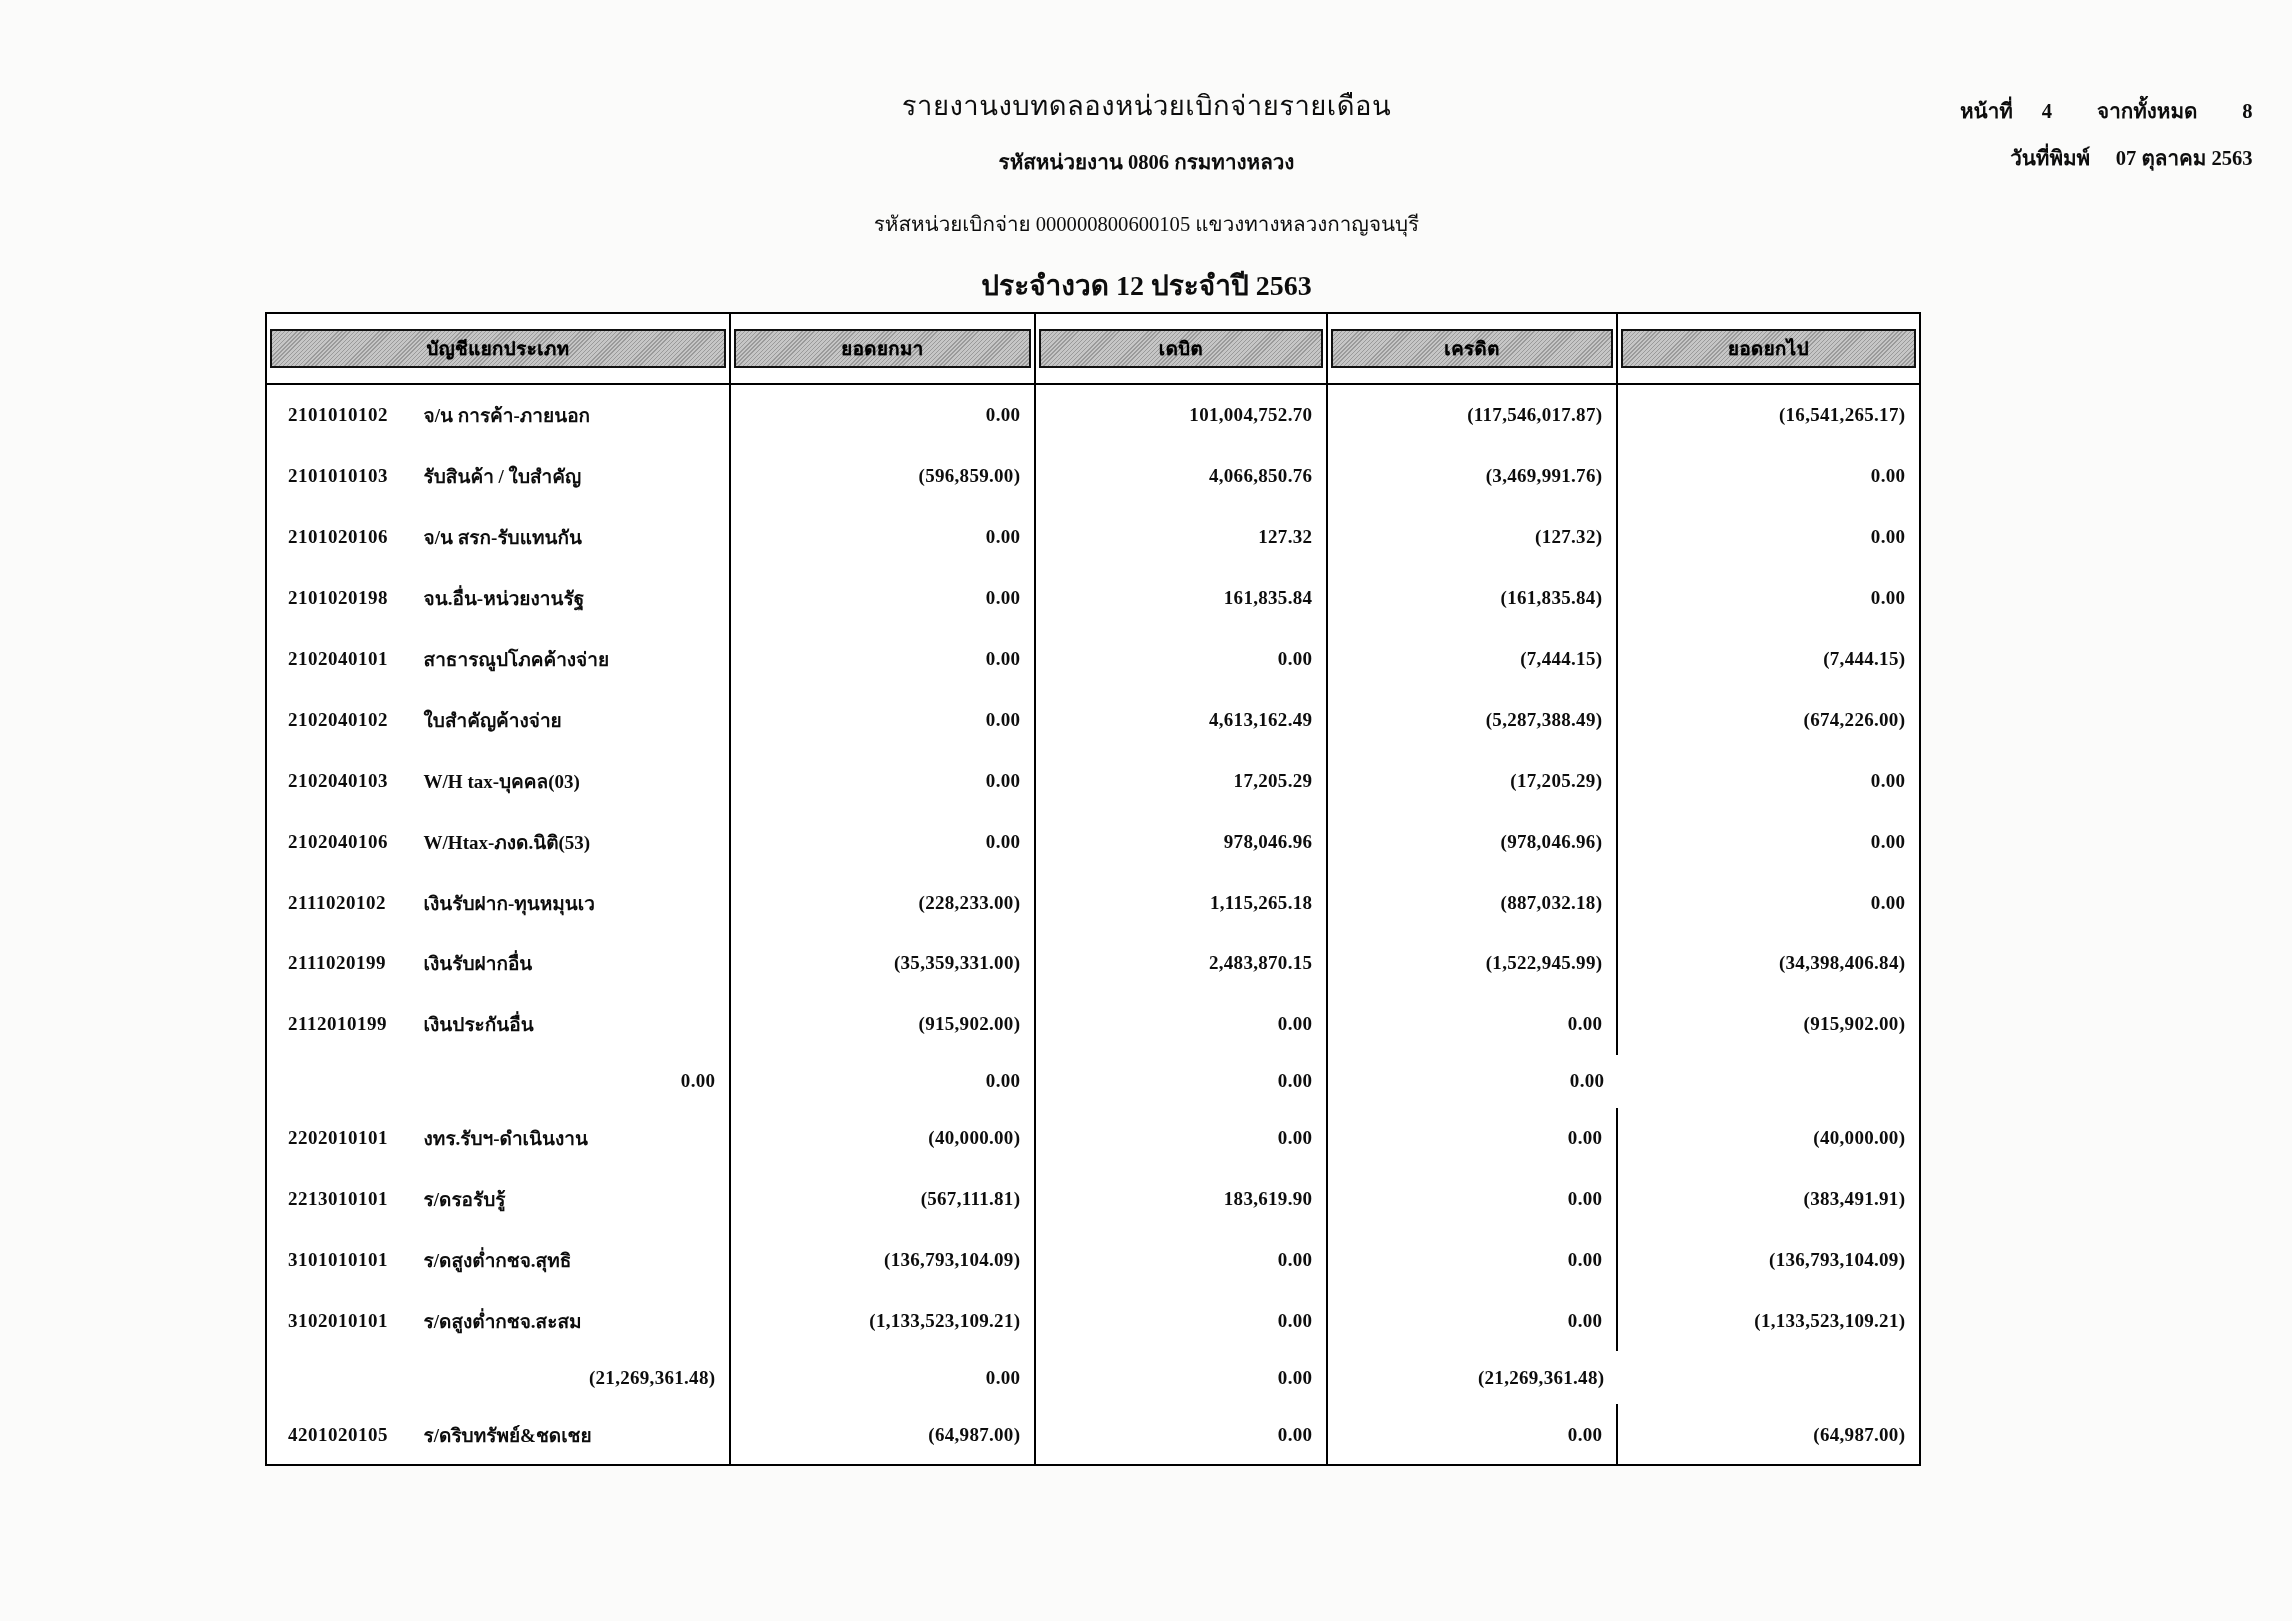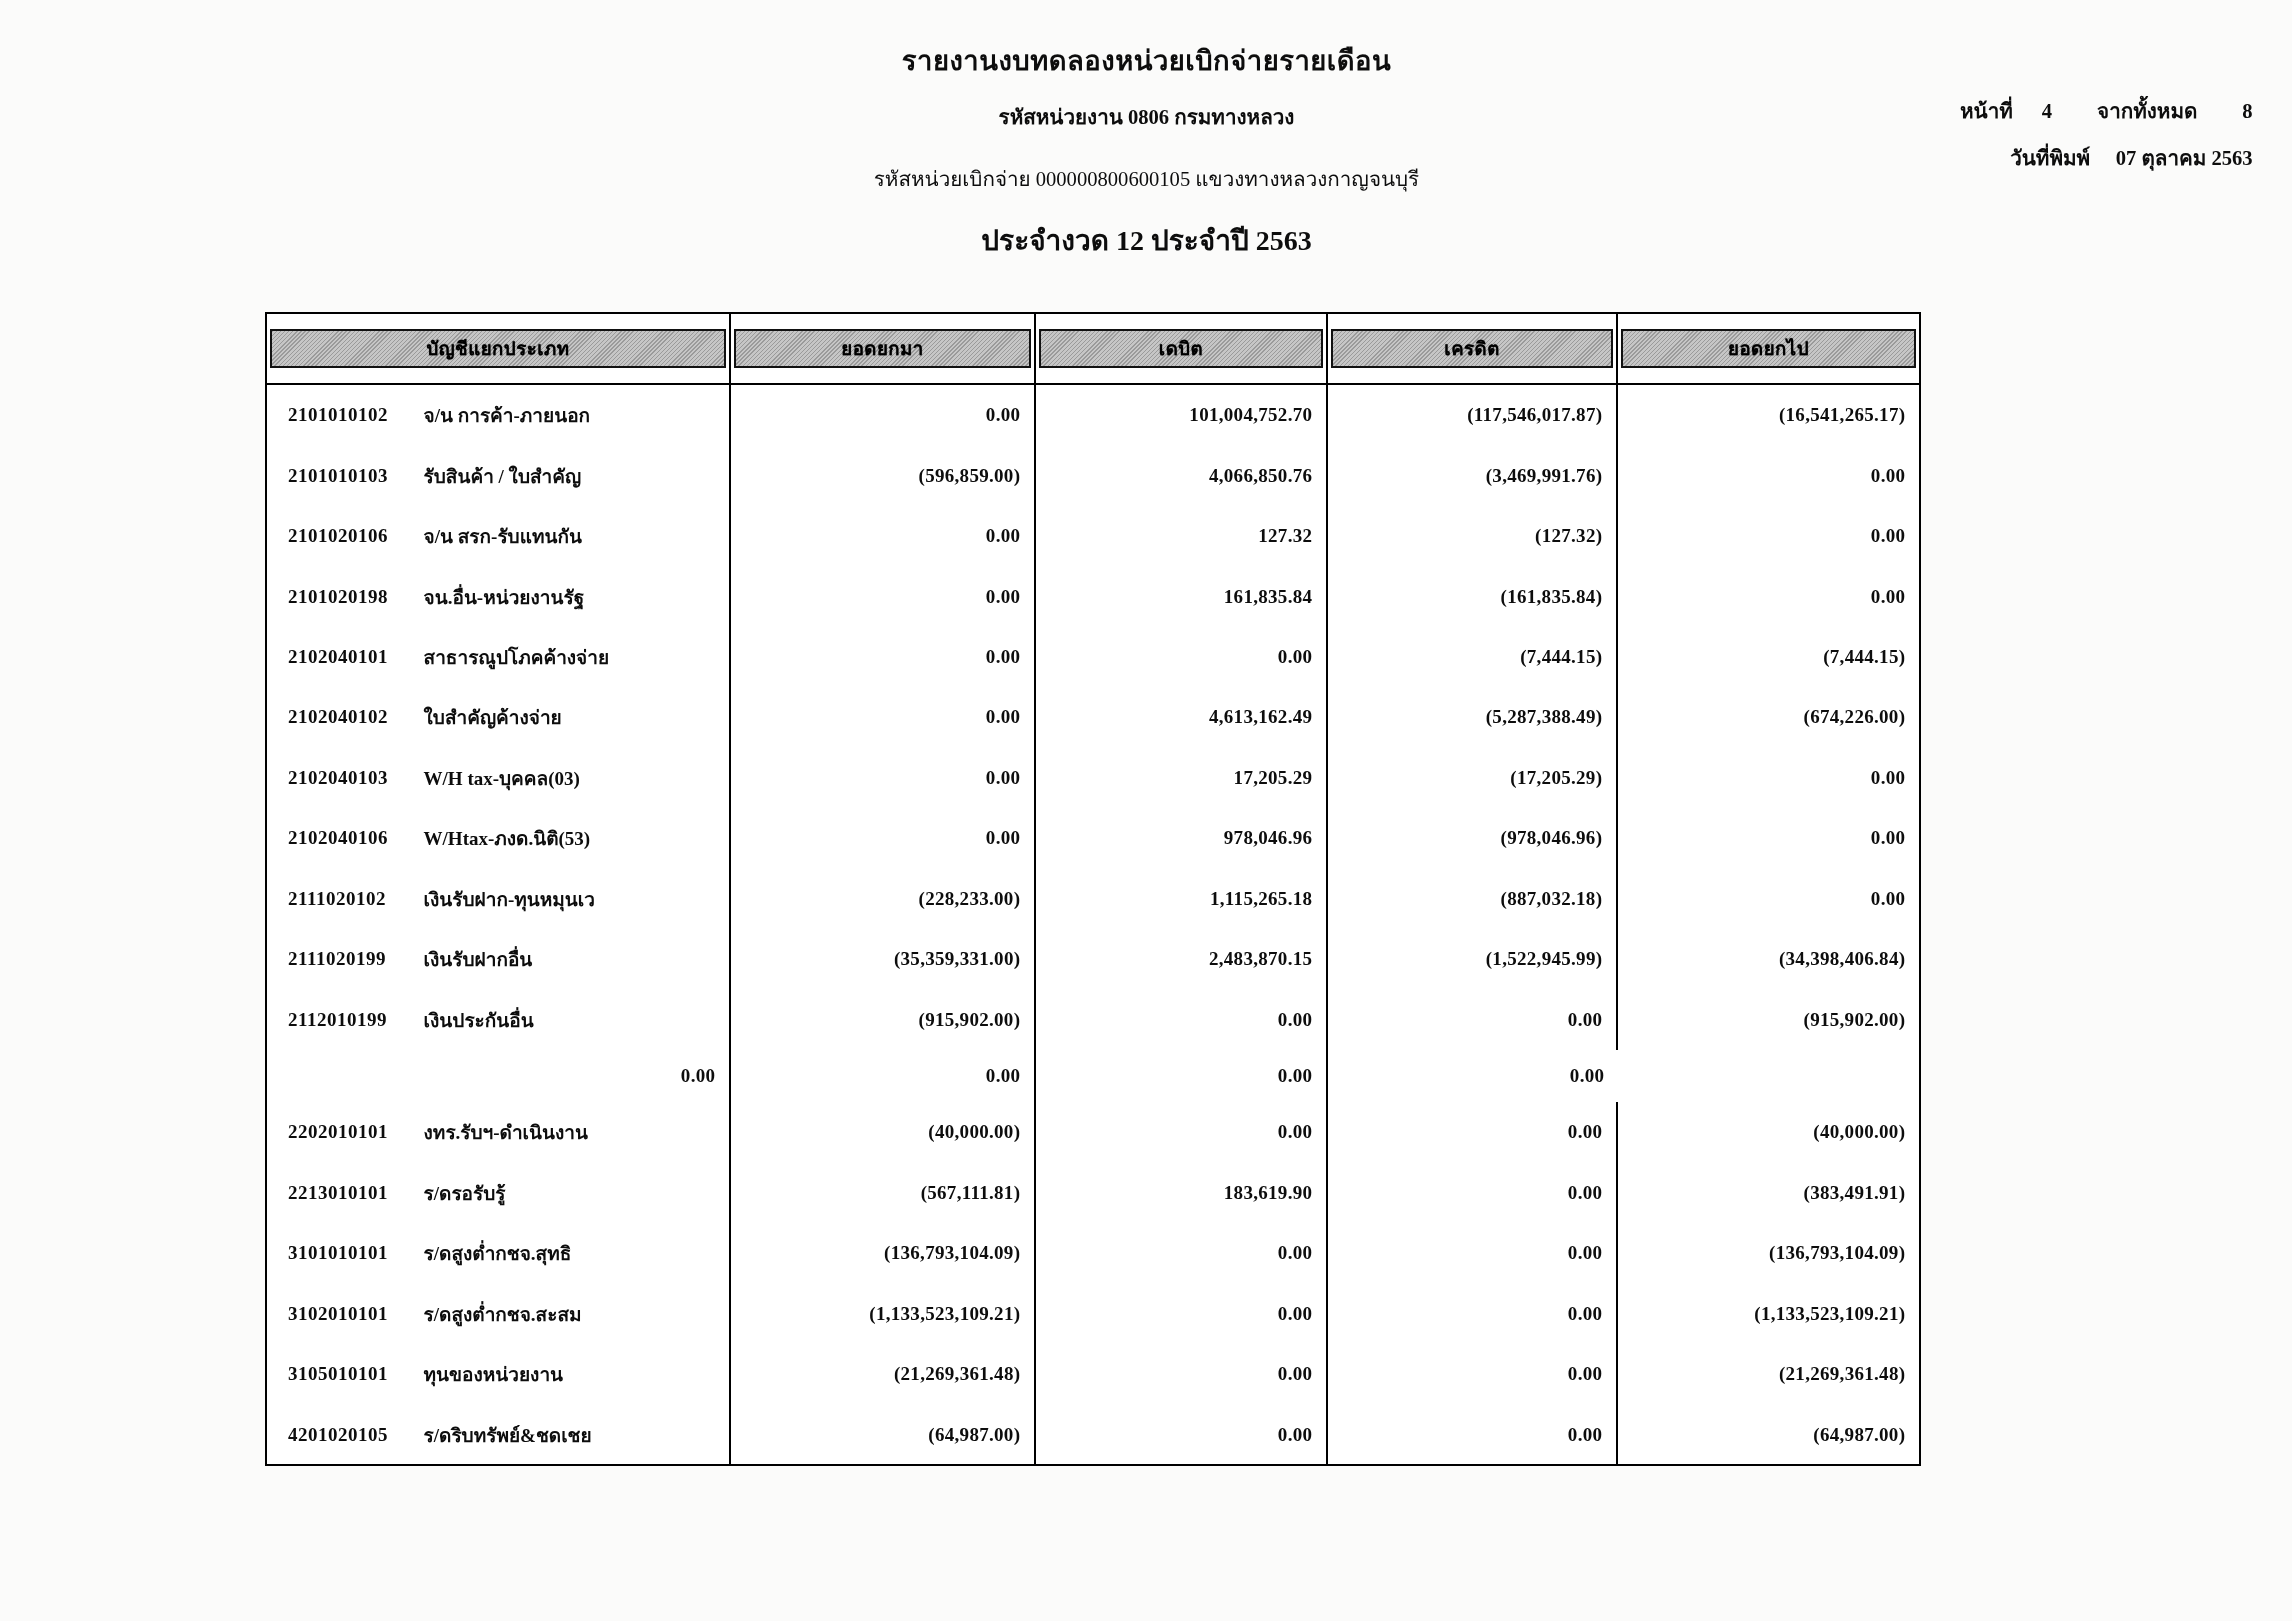--- a/index.html
+++ b/index.html
@@ -8,21 +8,21 @@
     background:#fbfbfa;
     font-family:"Liberation Serif","DejaVu Serif",serif;
     color:#0d0d0d;
     position:relative;
     overflow:hidden;
     -webkit-font-smoothing:antialiased;
   }
   .header-center{
     position:absolute;left:0;top:0;width:2293px;text-align:center;
   }
-  .title{margin-top:39px;font-size:27.4px;font-weight:700;letter-spacing:0.5px;}
+  .title{margin-top:84px;font-size:27.4px;font-weight:400;letter-spacing:0.5px;}
   .sub1{margin-top:17.6px;font-size:20.6px;font-weight:700;}
   .sub2{margin-top:29px;font-size:20.6px;font-weight:400;}
   .sub3{margin-top:23.5px;font-size:28px;font-weight:700;}
 
   .page-info{
     position:absolute;left:1960px;top:94px;font-size:20.6px;font-weight:700;white-space:nowrap;text-align:right;
   }
   .pi-line{margin-bottom:13.7px;}
   .pi-line span{display:inline-block;}
   .gap30{margin-left:29px;} .gap40{margin-left:45px;} .gap26{margin-left:25.5px;}
@@ -273,24 +273,20 @@
       <span class="code">3102010101</span>
       <span class="name">ร/ดสูงต่ำกชจ.สะสม</span>
     </div>
     <div class="td num">(1,133,523,109.21)</div>
     <div class="td num">0.00</div>
     <div class="td num">0.00</div>
     <div class="td num">(1,133,523,109.21)</div>
   </div>
 
   <div class="trow">
-    <div class="td acct">
-      <span class="code">3105010101</span>
-      <span class="name">ทุนของหน่วยงาน</span>
-    </div>
     <div class="td num">(21,269,361.48)</div>
     <div class="td num">0.00</div>
     <div class="td num">0.00</div>
     <div class="td num">(21,269,361.48)</div>
   </div>
 
   <div class="trow">
     <div class="td acct">
       <span class="code">4201020105</span>
       <span class="name">ร/ดริบทรัพย์&amp;ชดเชย</span>

